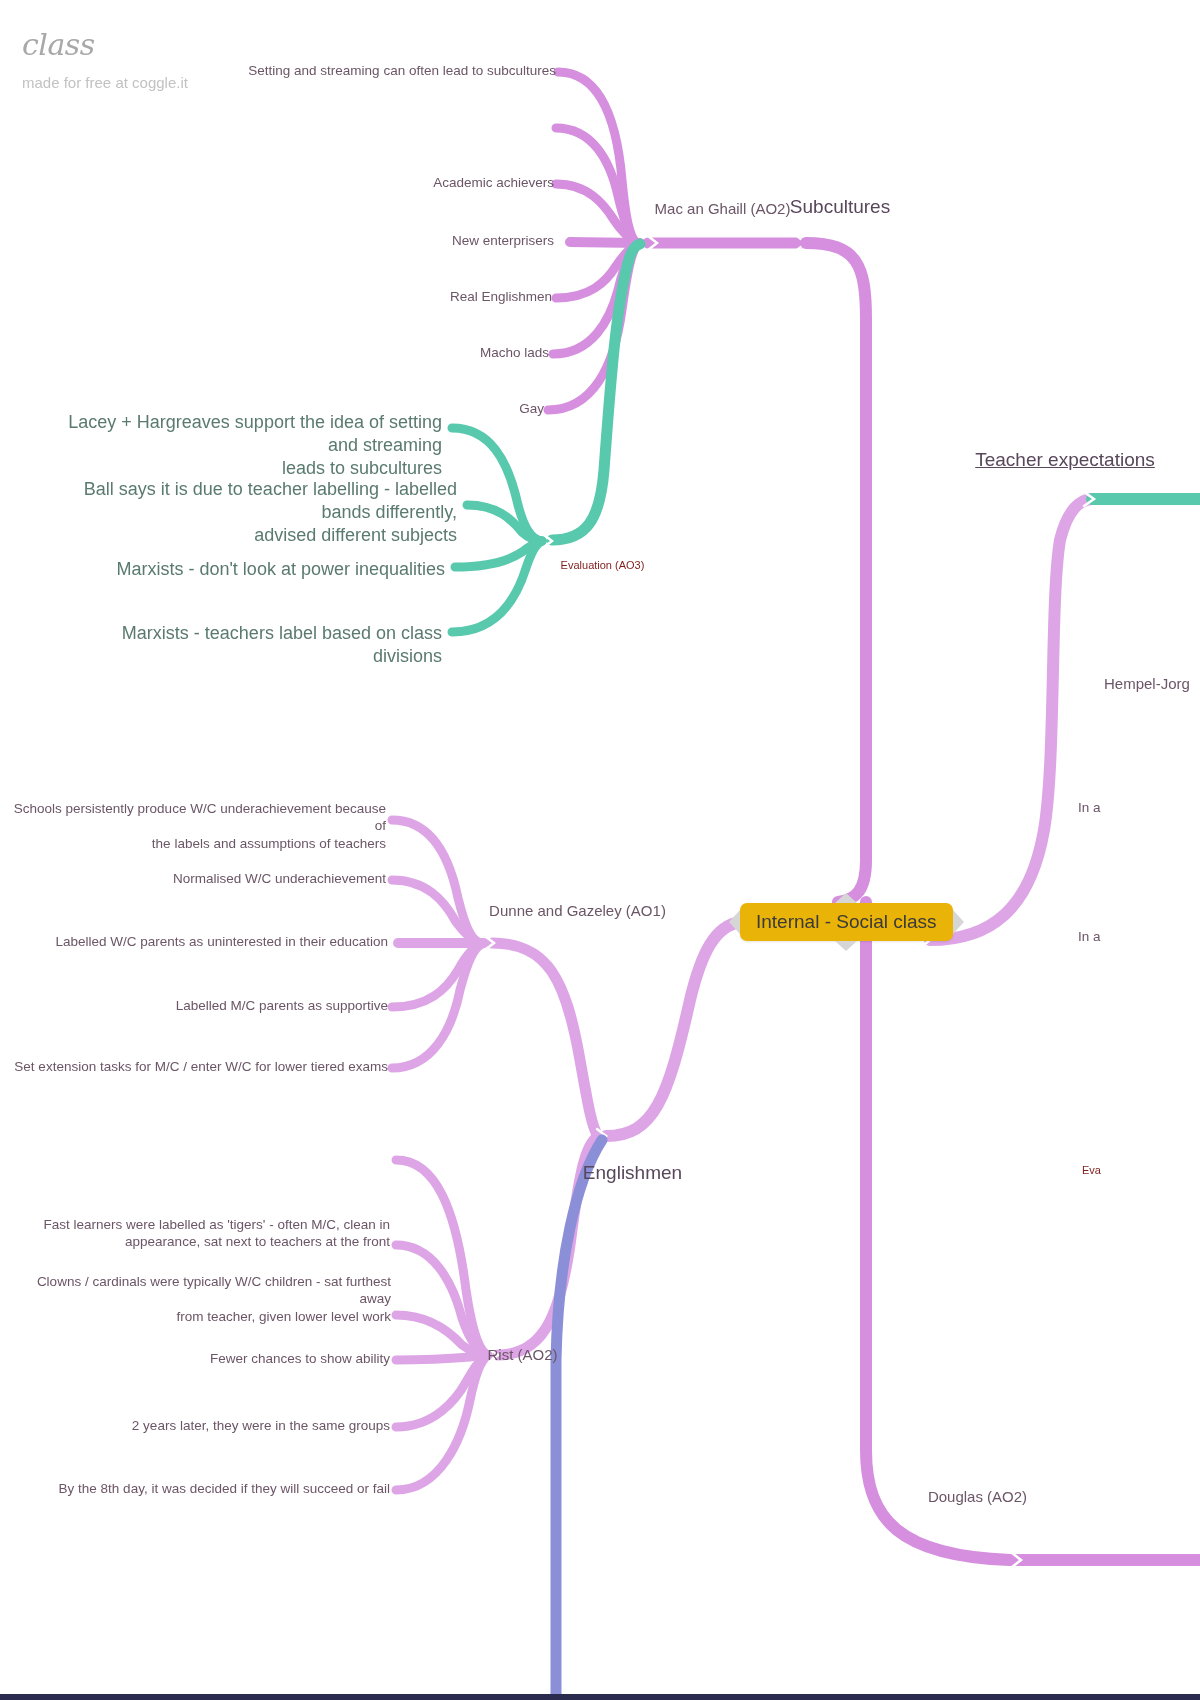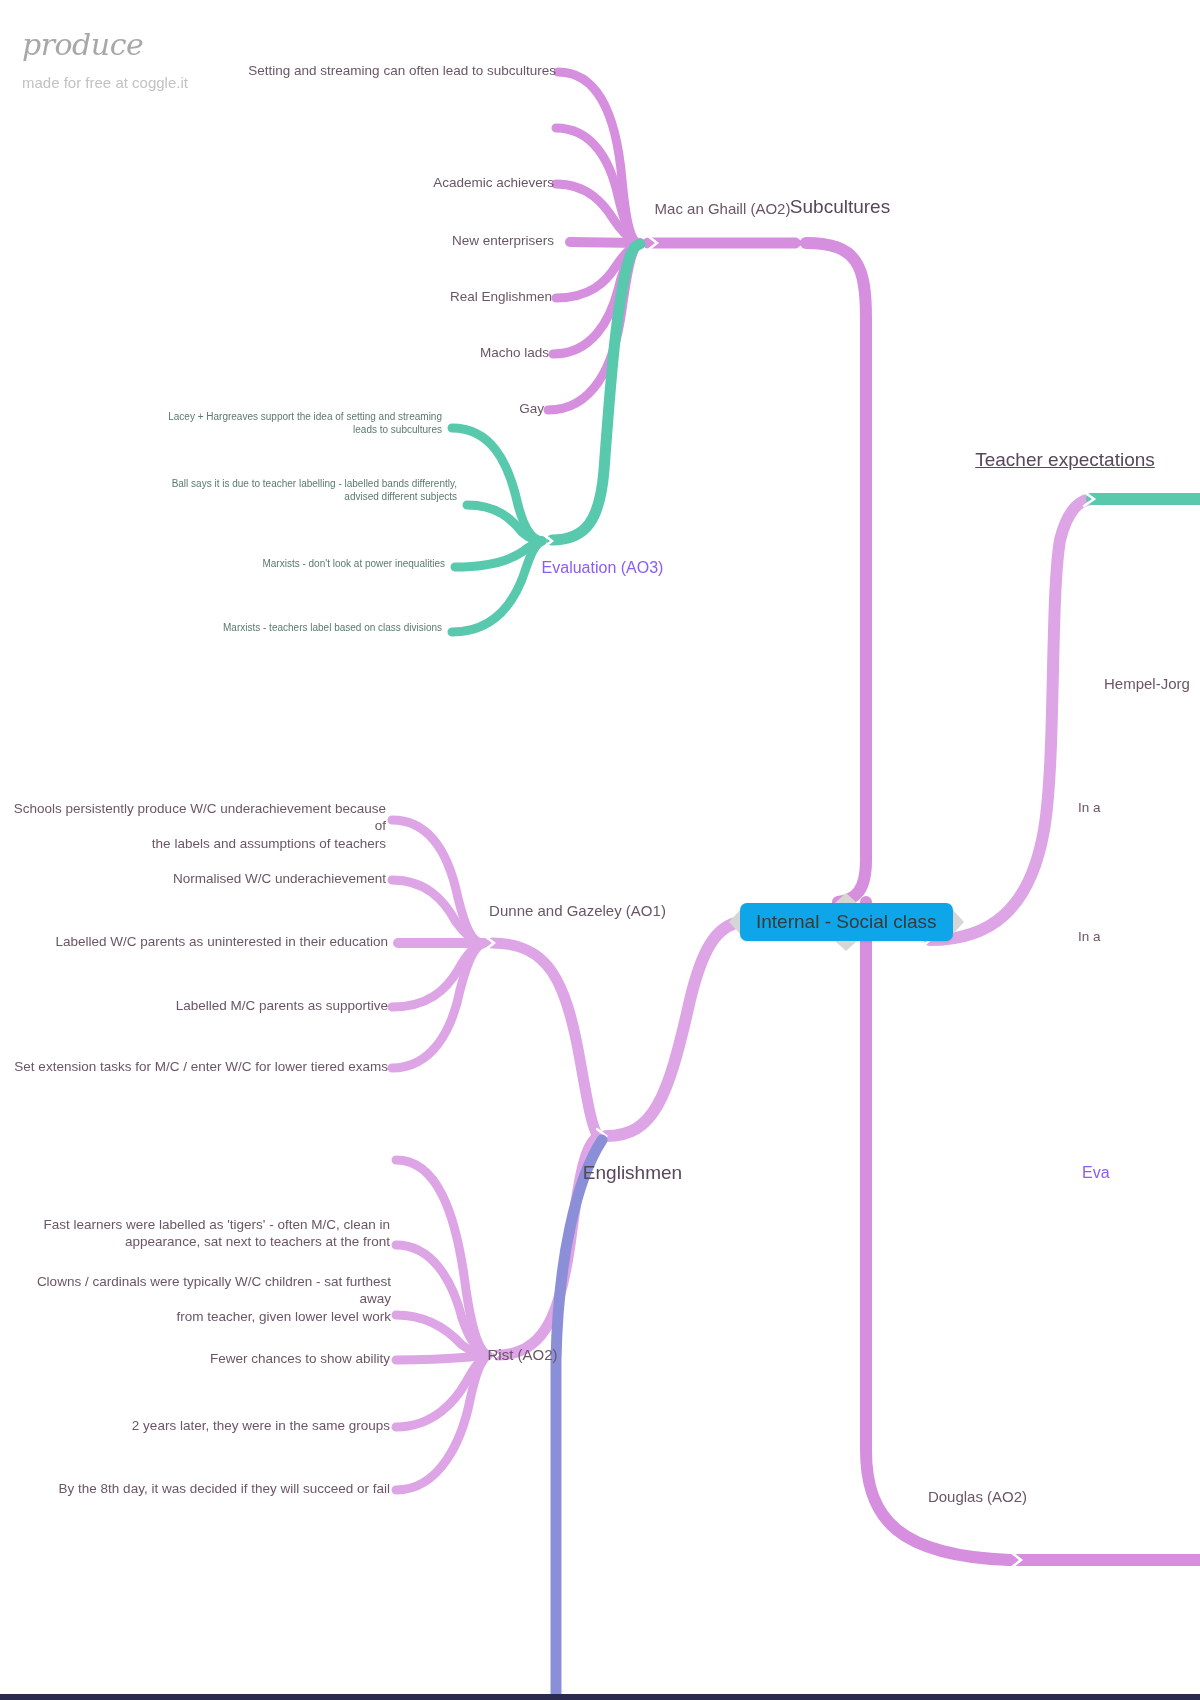--- a/index.html
+++ b/index.html
@@ -36,29 +36,29 @@
     font-family:"Liberation Sans", sans-serif;
     line-height:1.28;
     white-space:pre-line;
     color:#4a4a4a;
   }
   .node.r{text-align:right;}
   .node.l{text-align:left;}
   .node.c{text-align:center;}
 
   .leaf-purple{color:#6b5566;font-size:13.5px;}
-  .leaf-teal{color:#5a7a70;font-size:10px;}
+  .leaf-teal{color:#5a7a70;font-size:18px;}
   .mid-purple{color:#6b5566;font-size:15px;}
-  .mid-teal{color:#8b5cf6;font-size:16px;}
+  .mid-teal{color:#7f1d1d;font-size:11px;}
   .big-purple{color:#58465b;font-size:19px;}
 
   
   .root{
     position:absolute;
-    background:#0ea5e9;
+    background:#eab308;
     border-radius:7px;
     padding:8px 16px;
     font-size:19px;
     color:#3a3a3a;
     white-space:nowrap;
     box-shadow:0 1px 2px rgba(0,0,0,.10);
   }
   .root-arrow-l,.root-arrow-r{
     position:absolute;top:50%;width:0;height:0;
     border-top:12px solid transparent;border-bottom:12px solid transparent;
@@ -136,21 +136,21 @@
       <path d="M1084,492 L1094,499 L1084,506" stroke="#ffffff" stroke-width="2.5"></path>
 
       <path d="M866,902 L866,1450 C866,1520 900,1556 1010,1560" stroke="#d58fde" stroke-width="12"></path>
       <path d="M1010,1560 L1200,1560" stroke="#d58fde" stroke-width="12"></path>
       <path d="M1012,1553 L1021,1560 L1012,1567" stroke="#ffffff" stroke-width="2.5"></path>
 
     </g>
   </svg>
 
   <div class="brand">
-    <div class="brand-logo">produce</div>
+    <div class="brand-logo">class</div>
     <div class="brand-sub">made for free at coggle.it</div>
   </div>
 
   <div class="root" style="left:740px;top:903px;">
     <span class="root-arrow-l"></span>
     <span class="root-arrow-r"></span>
     <span class="root-arrow-t"></span>
     <span class="root-arrow-b"></span>
     <span>Internal - Social class</span>
   </div>

